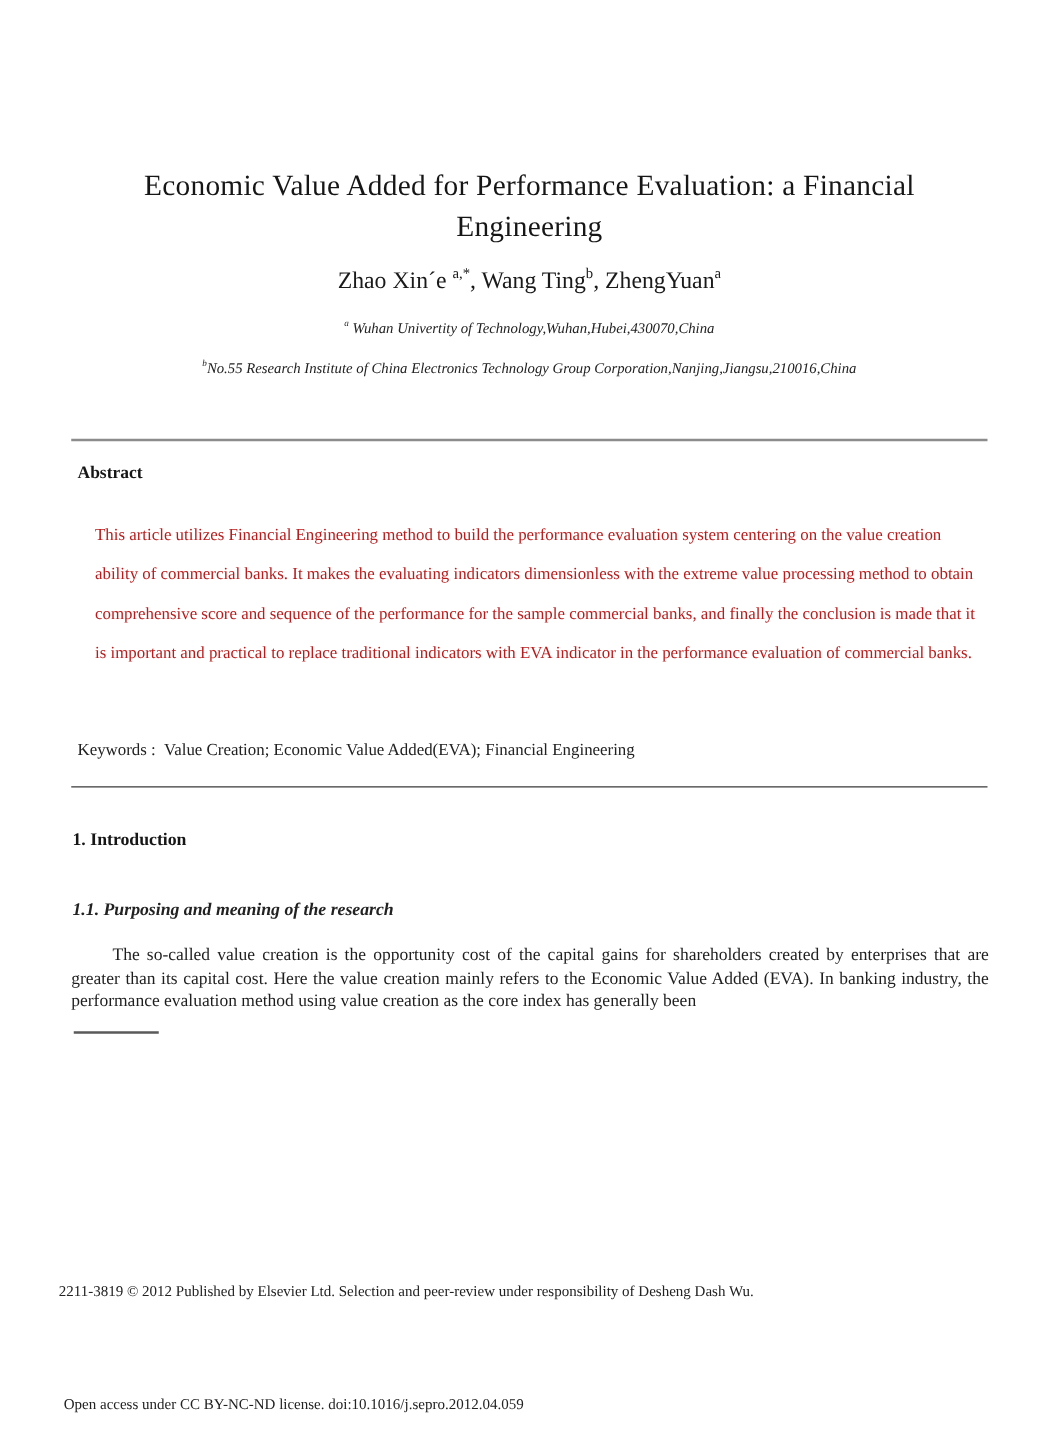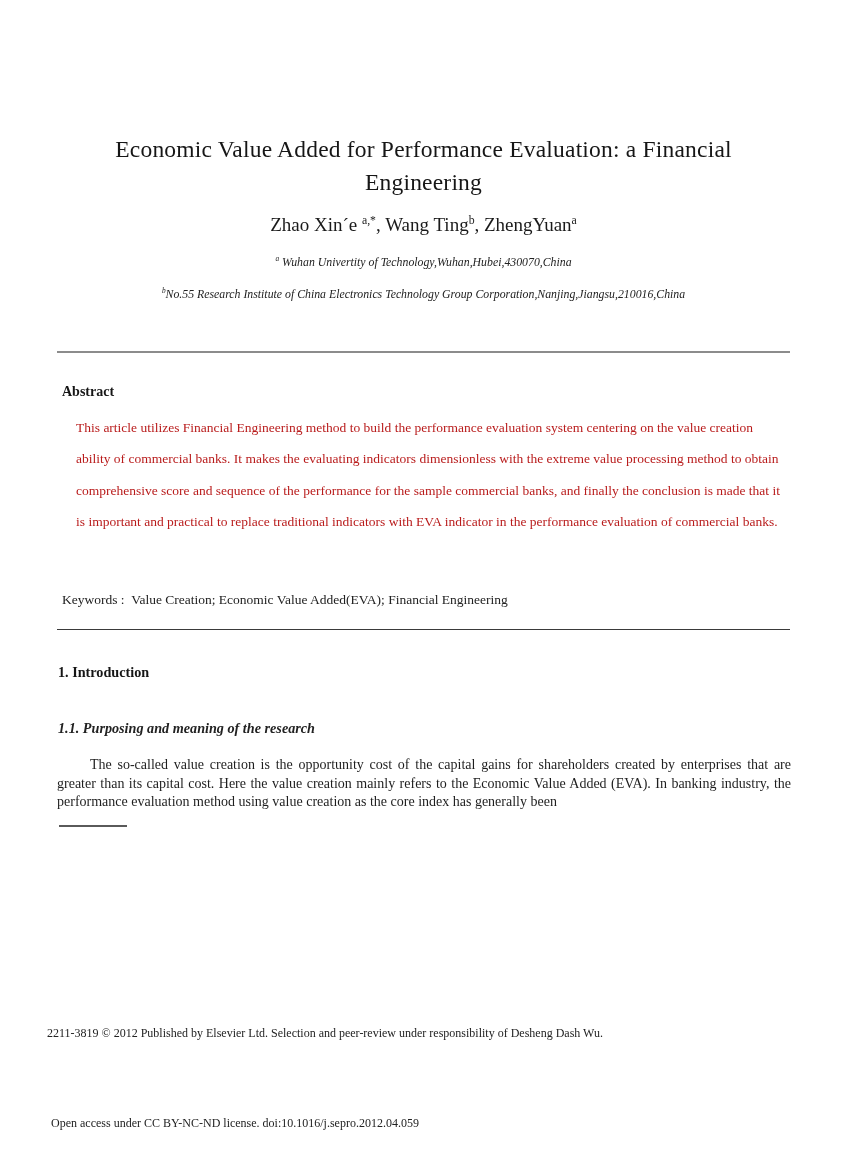--- a/index.html
+++ b/index.html
@@ -56,21 +56,21 @@
   .rule-top {
     position: absolute;
     top: 351px;
     left: 57px;
     width: 733px;
     height: 2px;
     background: #8c8c8c;
   }
   .abstract-heading {
     position: absolute;
-    top: 384px;
+    top: 371px;
     left: 62px;
     font-size: 14px;
     font-weight: 700;
     color: #161616;
   }
   .abstract-body {
     position: absolute;
     top: 412px;
     left: 76px;
     width: 712px;

